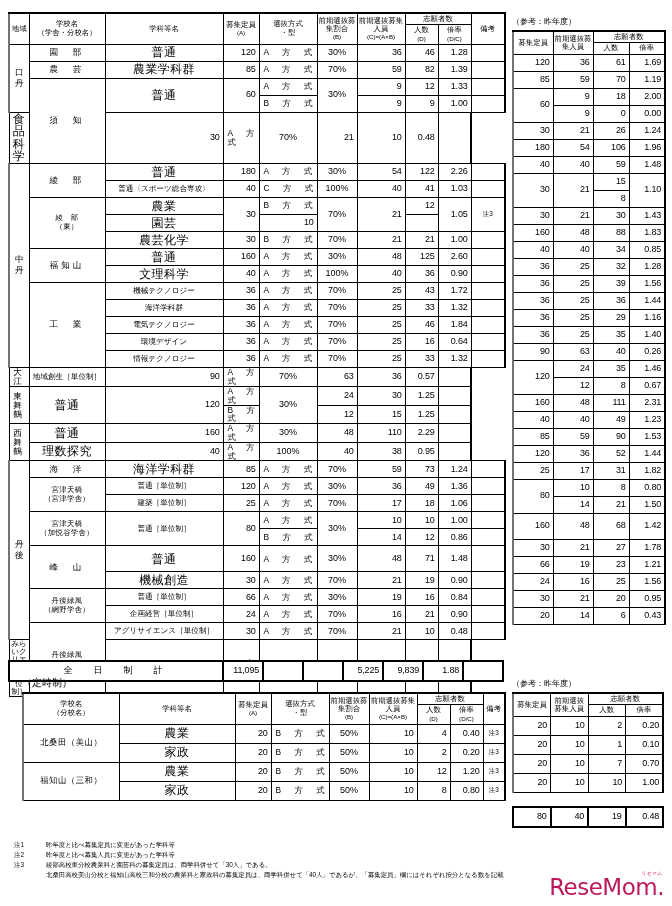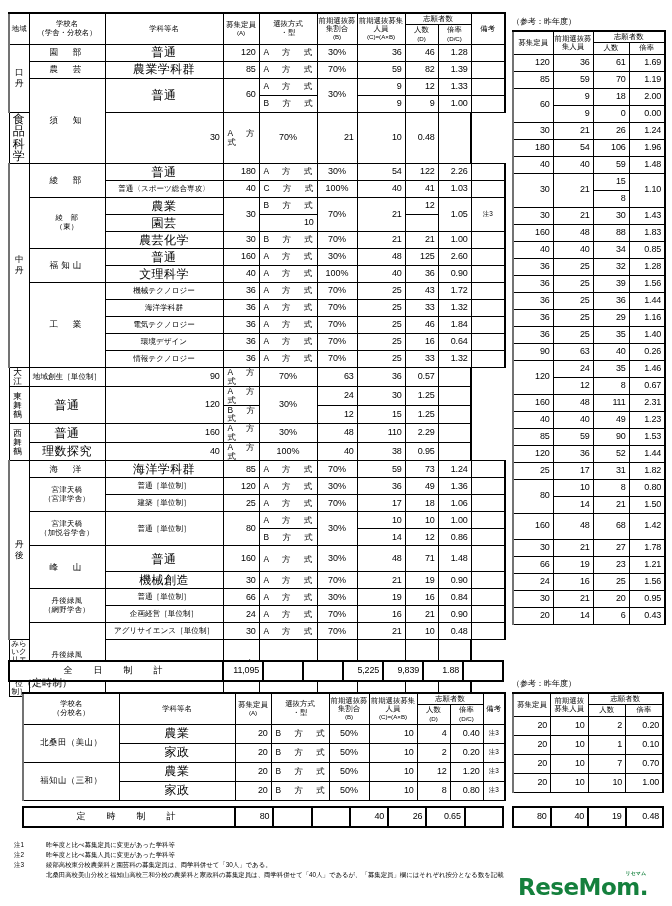--- a/index.html
+++ b/index.html
@@ -213,25 +213,25 @@
   .footnotes .fn {
     display: flex;
     gap: 10px;
   }
   .footnotes .fn-key { width: 22px; flex: none; }
   .footnotes .fn-cont { padding-left: 32px; }
 
   
   .watermark {
     position: absolute;
-    right: 24px;
+    right: 8px;
     bottom: 6px;
     font-size: 23px;
-    font-weight: bold;
-    color: #15803d;
+    font-weight: normal;
+    color: #be185d;
     font-family: "DejaVu Sans", sans-serif;
     letter-spacing: -0.5px;
   }
   .watermark .tiny {
     font-size: 5px;
     position: absolute;
     right: 2px;
     top: -4px;
     letter-spacing: 0;
   }
@@ -971,44 +971,20 @@
         </tr>
         <tr style="height: 19px;">
           <td class="num thick-l">20</td>
           <td class="num">10</td>
           <td class="num">10</td>
           <td class="num thick-r">1.00</td>
         </tr>
       </tbody>
   </table>
 
-  <table id="parttime-total">
-    <colgroup>
-      <col style="width:212px">
-        <col class="p-quota">
-        <col class="p-method">
-        <col class="p-ratio">
-      <col class="p-cap">
-        <col class="p-app">
-        <col class="p-rate">
-        <col class="p-remark">
-    </colgroup>
-    <tbody>
-      <tr class="total-row">
-        <td class="total-label">定　時　制　計</td>
-        <td class="num">80</td>
-        <td></td>
-        <td></td>
-        <td class="num">40</td>
-        <td class="num">26</td>
-        <td class="num">0.65</td>
-        <td></td>
-      </tr>
-    </tbody>
-  </table>
 
   <table id="parttime-total-ref">
     <colgroup>
         <col class="r-quota">
         <col class="r-cap">
         <col class="r-app">
         <col class="r-rate">
       </colgroup>
     <tbody>
       <tr class="total-row">

